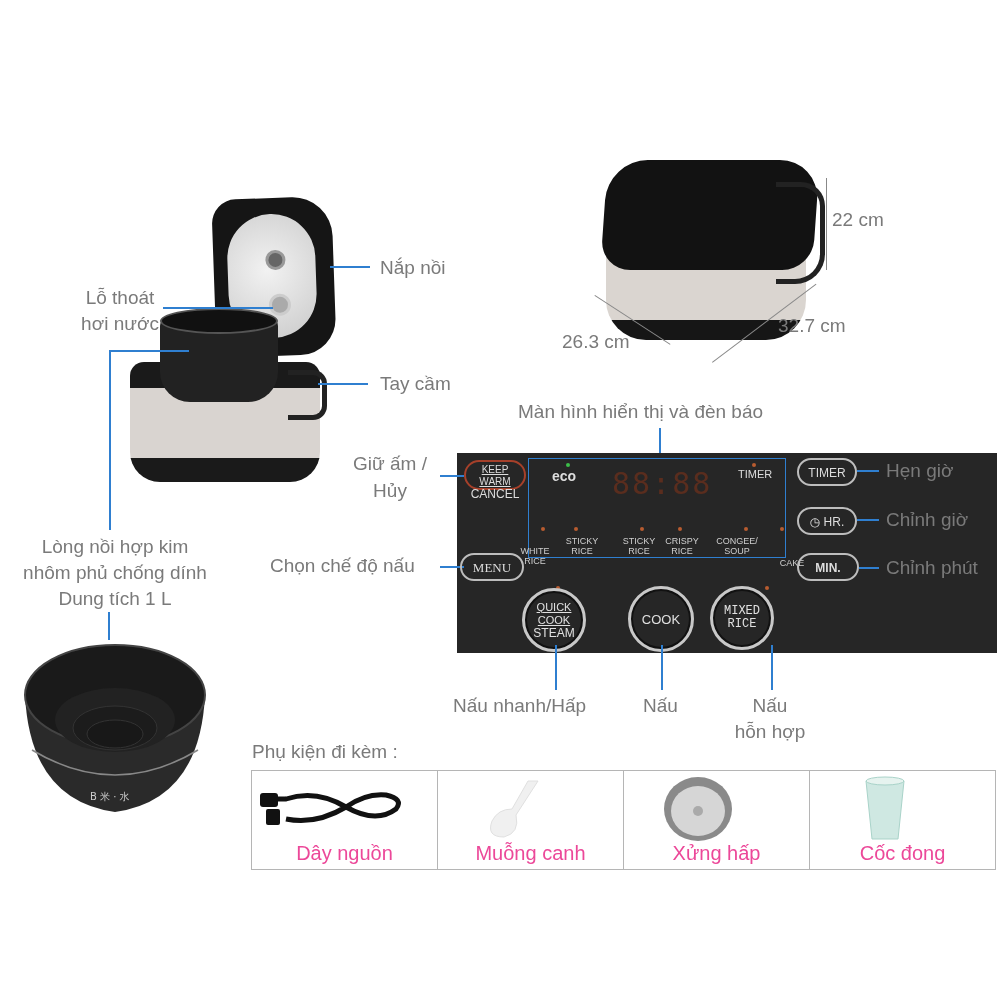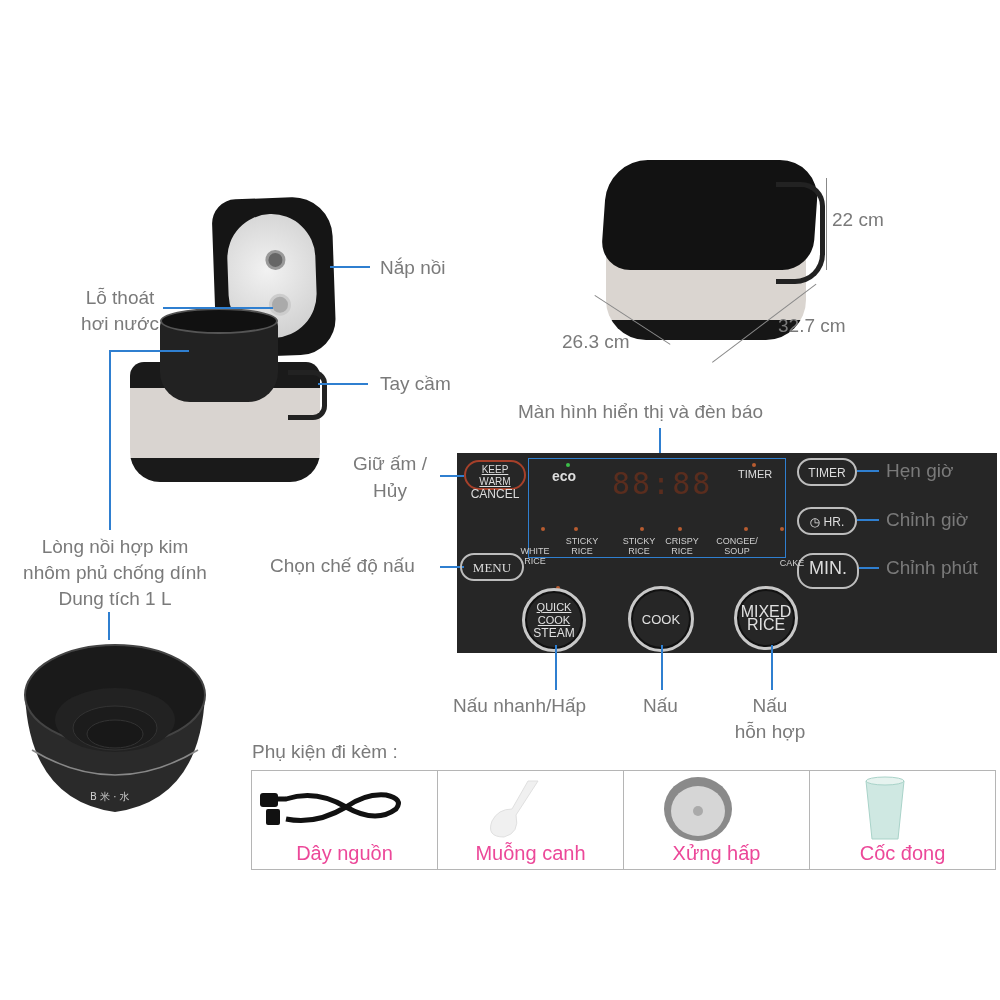--- a/index.html
+++ b/index.html
@@ -146,38 +146,38 @@
   </div>
 
 <div class="lbl" style="left:270px;top:554px;">Chọn chế độ nấu</div>
 <div class="line" style="left:440px;top:566px;width:24px;height:1.5px;"></div>
 <div class="btn-pill" style="left:460px;top:553px;width:64px;height:28px;font-size:13px;font-family:Liberation Serif, serif;">MENU</div>
 
 <div class="btn-pill" style="left:797px;top:458px;width:60px;height:28px;font-size:12px;">TIMER</div>
 <div class="btn-pill" style="left:797px;top:507px;width:60px;height:28px;font-size:12px;">
   <span>◷ </span><span>HR.</span>
 </div>
-<div class="btn-pill" style="left:797px;top:553px;width:62px;height:36px;font-size:18px;">MIN.</div>
+<div class="btn-pill" style="left:797px;top:553px;width:62px;height:28px;font-size:12px;font-weight:bold;">MIN.</div>
 
 <div class="line" style="left:857px;top:470px;width:22px;height:1.5px;"></div>
 <div class="lbl" style="left:886px;top:459px;">Hẹn giờ</div>
 <div class="line" style="left:857px;top:519px;width:22px;height:1.5px;"></div>
 <div class="lbl" style="left:886px;top:508px;">Chỉnh giờ</div>
 <div class="line" style="left:859px;top:567px;width:20px;height:1.5px;"></div>
 <div class="lbl" style="left:886px;top:556px;">Chỉnh phút</div>
 
 <div class="led" style="left:556px;top:586px;"></div>
 <div class="btn-round" style="left:522px;top:588px;width:64px;height:64px;font-size:11px;">
   <div style="text-decoration:underline;">QUICK COOK</div>
   <div style="font-size:12px;">STEAM</div>
 </div>
 <div class="led" style="left:659px;top:586px;background:#c0304a;"></div>
 <div class="btn-round" style="left:628px;top:586px;width:66px;height:66px;font-size:13px;">COOK</div>
 <div class="led" style="left:765px;top:586px;"></div>
-<div class="btn-round" style="left:734px;top:586px;width:64px;height:64px;font-size:16px;">
+<div class="btn-round" style="left:710px;top:586px;width:64px;height:64px;font-size:12px;font-family:Liberation Mono, monospace;">
   <div>MIXED</div>
   <div>RICE</div>
 </div>
 
 <div class="line" style="left:555px;top:645px;width:1.5px;height:45px;"></div>
 <div class="line" style="left:661px;top:645px;width:1.5px;height:45px;"></div>
 <div class="line" style="left:771px;top:645px;width:1.5px;height:45px;"></div>
 <div class="lbl" style="left:453px;top:694px;">Nấu nhanh/Hấp</div>
 <div class="lbl" style="left:643px;top:694px;">Nấu</div>
 <div class="lbl c" style="left:720px;top:694px;width:100px;">Nấu</div>

